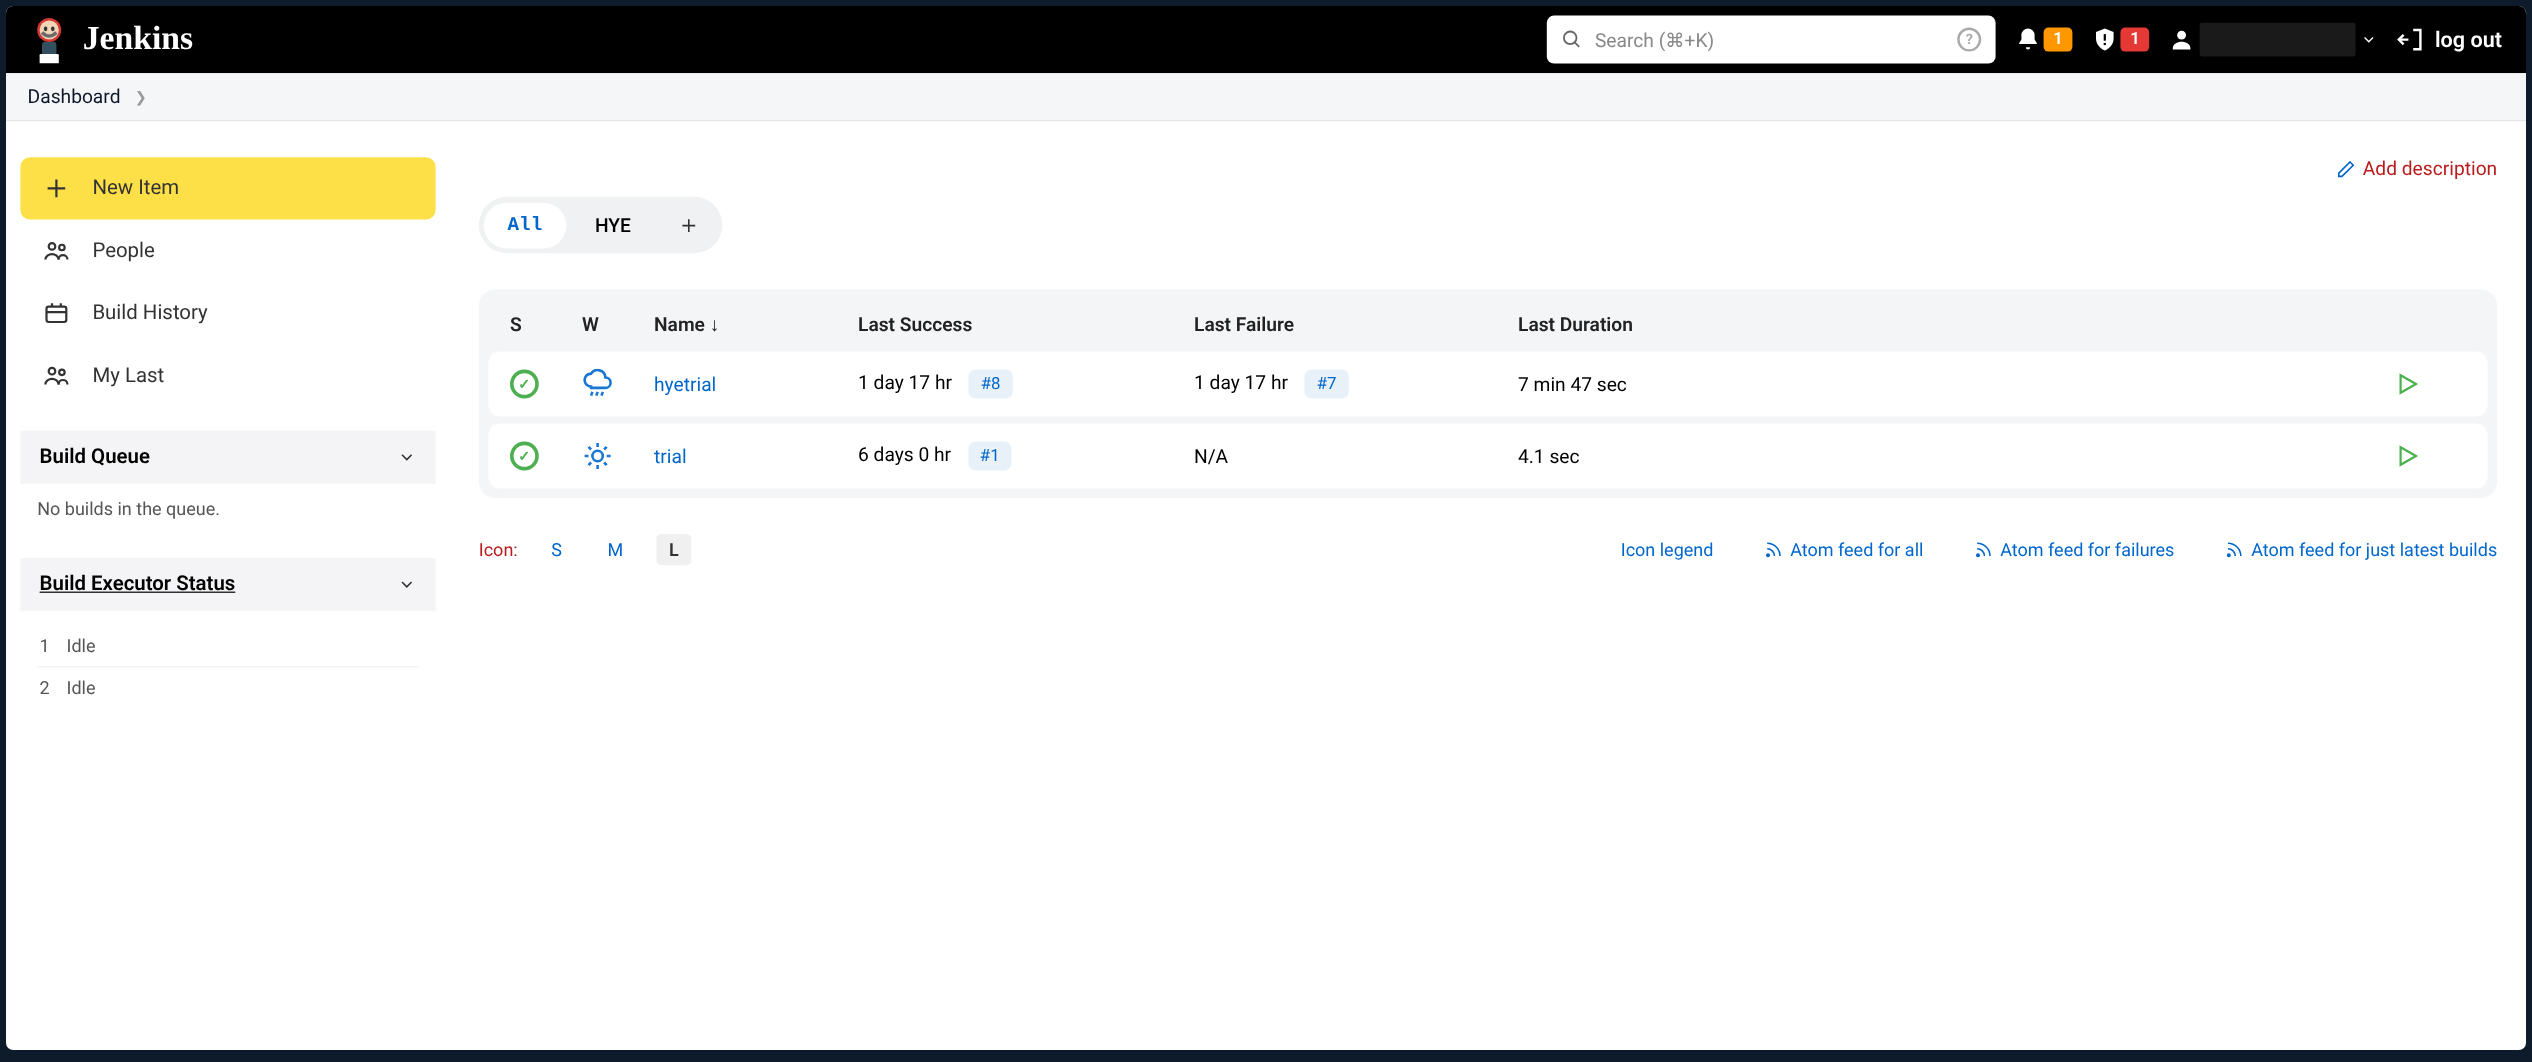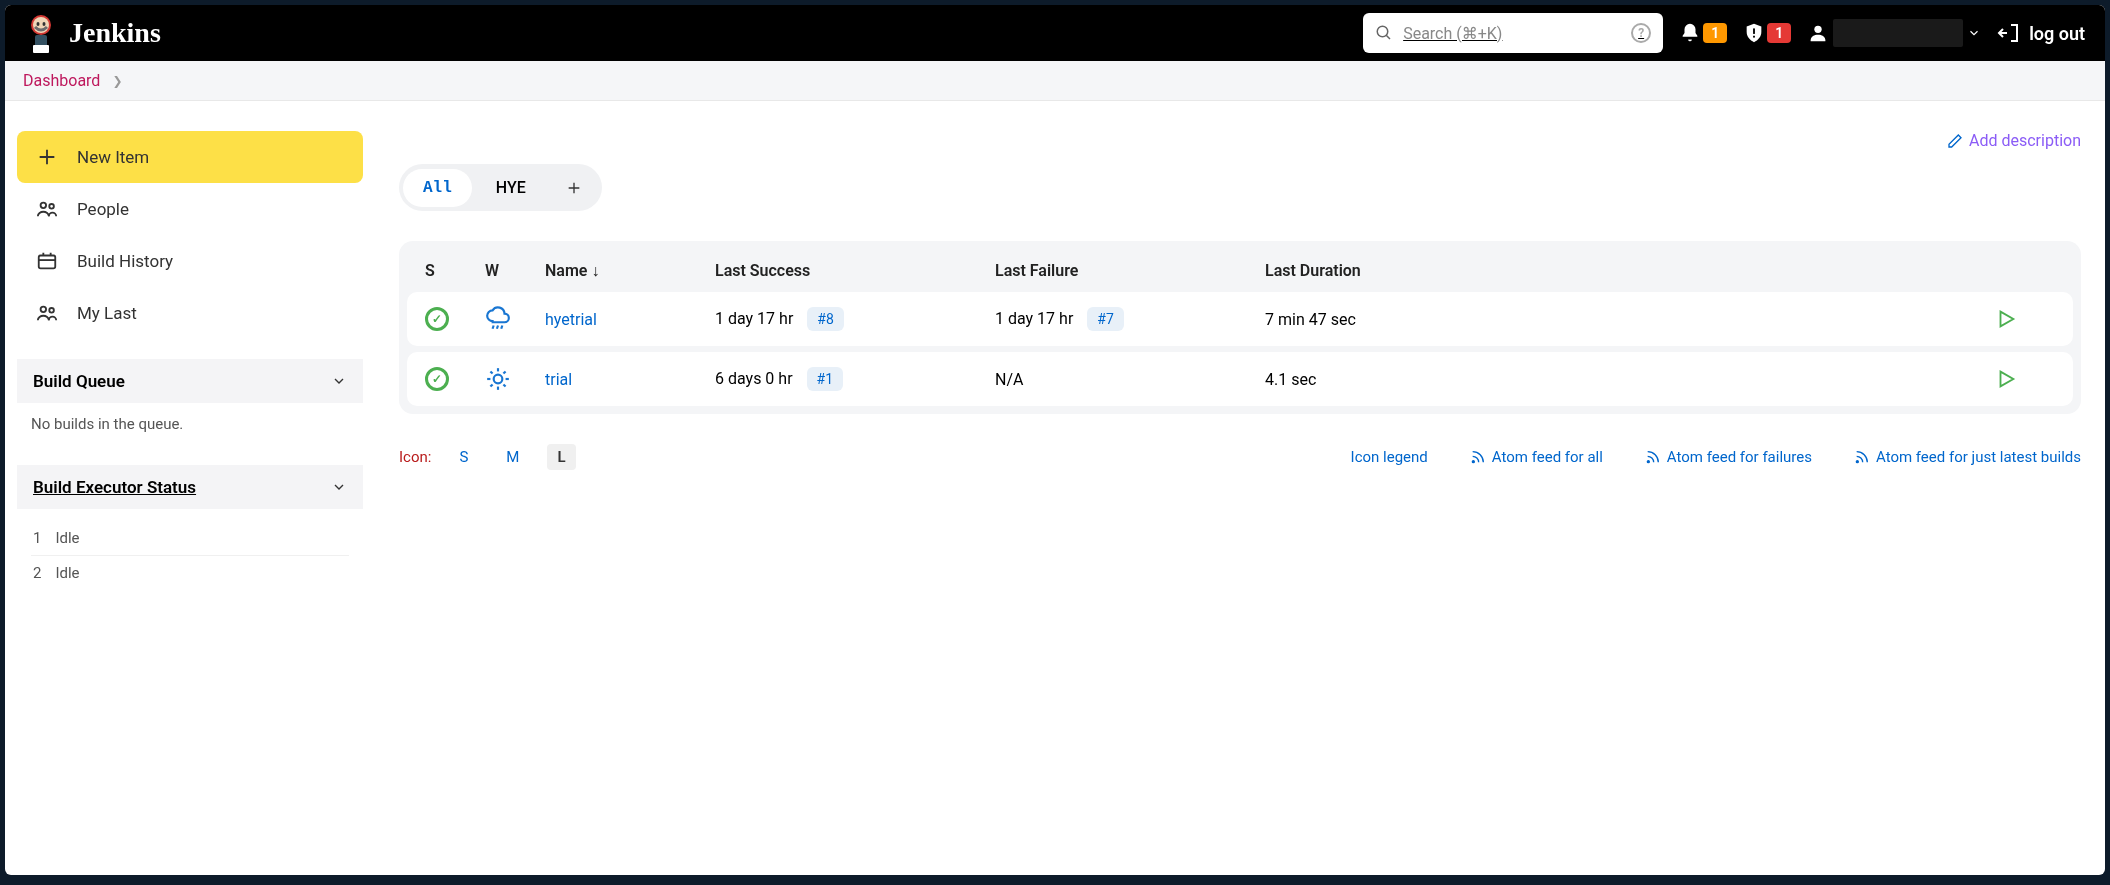--- a/index.html
+++ b/index.html
@@ -5,36 +5,36 @@
 * { margin: 0; padding: 0; box-sizing: border-box; font-family: -apple-system, BlinkMacSystemFont, "Segoe UI", Roboto, sans-serif; }
 body { background: #0d1b2a; padding: 5px; }
 .app { background: #fff; border-radius: 6px; overflow: hidden; min-height: 870px; }
 
 
 .header { background: #000; height: 56px; display: flex; align-items: center; padding: 0 20px; gap: 16px; }
 .logo-area { display: flex; align-items: center; gap: 12px; }
 .logo-img { width: 32px; height: 40px; position: relative; }
 .brand { color: #fff; font-weight: 700; font-size: 28px; font-family: Georgia, serif; }
 .header-spacer { flex: 1; }
-.search-box { background: #fff; border-radius: 6px; height: 40px; width: 300px; display: flex; align-items: center; padding: 0 12px; gap: 10px; text-decoration: underline; }
+.search-box { background: #fff; border-radius: 6px; height: 40px; width: 374px; display: flex; align-items: center; padding: 0 12px; gap: 10px; }
 .search-box input { border: none; outline: none; flex: 1; font-size: 16px; color: #333; }
 .search-box input::placeholder { color: #888; }
 .help-icon { width: 20px; height: 20px; border: 2px solid #aaa; border-radius: 50%; display: flex; align-items: center; justify-content: center; color: #aaa; font-size: 12px; font-weight: bold; }
 .header-icons { display: flex; align-items: center; gap: 16px; }
 .icon-badge { display: flex; align-items: center; gap: 2px; }
 .badge { border-radius: 4px; padding: 2px 8px; font-size: 14px; font-weight: 600; color: #fff; }
 .badge-orange { background: #ff9800; }
 .badge-red { background: #e53935; }
 .user-area { display: flex; align-items: center; gap: 4px; }
 .user-box { background: #1a1a1a; width: 130px; height: 28px; border-radius: 2px; }
 .logout { display: flex; align-items: center; gap: 8px; color: #fff; font-size: 18px; font-weight: 600; cursor: pointer; }
 
 
 .breadcrumb-bar { background: #f5f6f8; padding: 10px 18px; border-bottom: 1px solid #e8e8e8; display: flex; align-items: center; gap: 12px; font-size: 16px; }
-.breadcrumb-item { color: #be185d; }
+.breadcrumb-item { color: #0f172a; }
 .chevron { color: #999; font-size: 12px; }
 
 
 .layout { display: flex; }
 .sidebar { width: 370px; padding: 30px 12px 12px 12px; }
 .main { flex: 1; padding: 30px 24px; }
 
 
 .nav-item { display: flex; align-items: center; gap: 18px; padding: 14px 18px; border-radius: 8px; font-size: 17px; color: #333; cursor: pointer; }
 .nav-item.active { background: #fde047; }
@@ -43,21 +43,21 @@
 
 .panel { margin-top: 20px; }
 .panel-header { background: #f4f4f6; padding: 12px 16px; display: flex; align-items: center; justify-content: space-between; font-size: 17px; font-weight: 600; cursor: pointer; }
 .panel-header.underline span:first-child { text-decoration: underline; }
 .panel-body { padding: 12px 14px; font-size: 15px; color: #555; }
 .exec-row { display: flex; gap: 14px; padding: 8px 2px; border-bottom: 1px solid #f0f0f0; }
 .exec-row:last-child { border-bottom: none; }
 
 
 .main-top { display: flex; justify-content: flex-end; margin-bottom: 14px; }
-.add-desc { color: #8b5cf6; font-size: 16px; display: flex; align-items: center; gap: 6px; cursor: pointer; justify-content: center; }
+.add-desc { color: #b91c1c; font-size: 16px; display: flex; align-items: center; gap: 6px; cursor: pointer; justify-content: center; }
 
 
 .tabs { display: inline-flex; align-items: center; background: #f0f1f3; border-radius: 24px; padding: 4px; gap: 4px; }
 .tab { padding: 10px 20px; border-radius: 20px; font-size: 16px; cursor: pointer; font-weight: 500; }
 .tab.active { background: #fff; color: #0066cc; font-weight: 600; font-family: Liberation Mono, monospace; }
 .tab.plus { font-size: 20px; padding: 6px 16px; }
 
 
 .job-table { margin-top: 30px; background: #f4f5f7; border-radius: 14px; padding: 8px; }
 .table-head { display: grid; grid-template-columns: 60px 60px 170px 280px 270px 1fr 60px; padding: 12px 18px; font-size: 16px; font-weight: 600; color: #222; }

